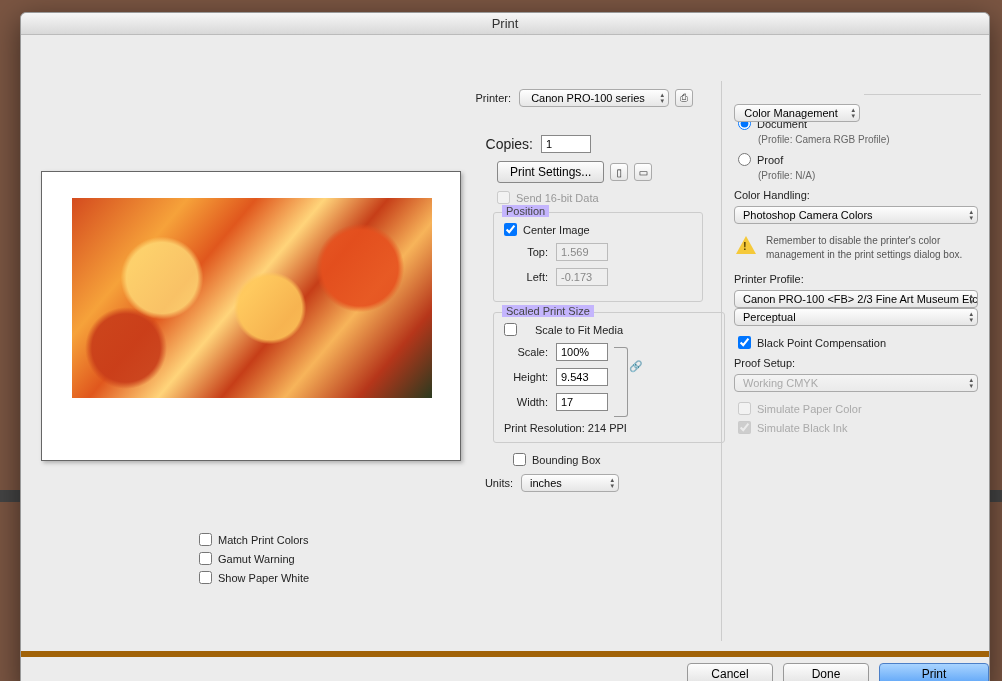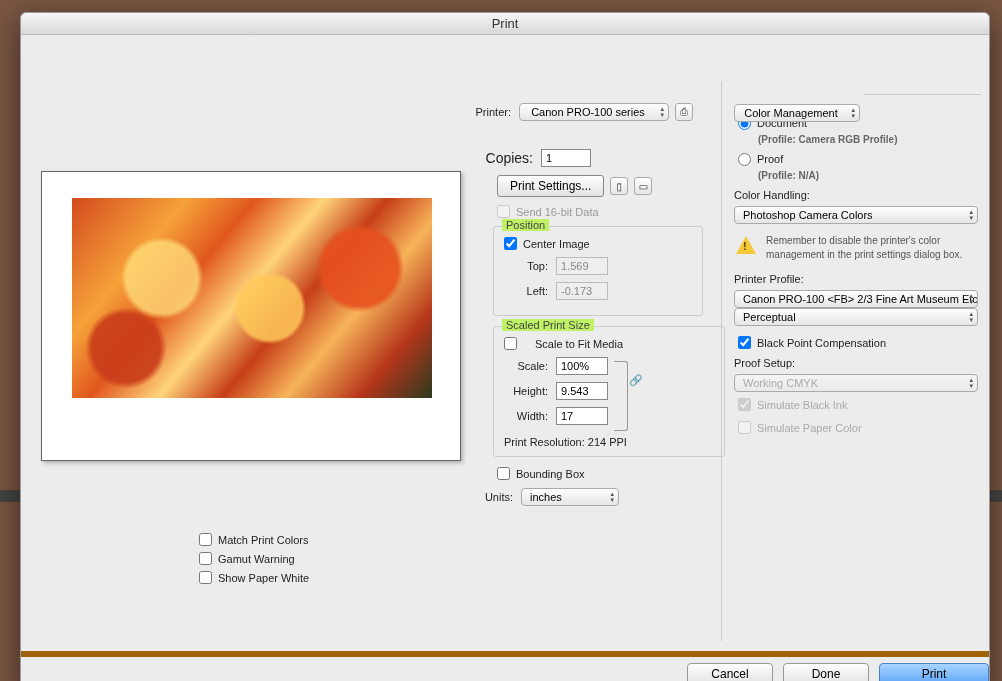--- a/index.html
+++ b/index.html
@@ -15,45 +15,45 @@
 .dims { position: absolute; left: 18px; top: 112px; width: 430px; text-align: center; font-size: 11px; color: #444; margin-top: 15px; }
 .preview-frame { position: absolute; left: 20px; top: 128px; width: 420px; height: 290px; background: #fff; border: 1px solid #666; box-shadow: 2px 2px 4px rgba(0,0,0,.25); }
 .preview-img { position: absolute; left: 30px; top: 26px; width: 360px; height: 200px; background: linear-gradient(130deg, #d44b1e 0%, #f6a23a 22%, #e0571d 35%, #ffd47a 48%, #c63e18 60%, #f7b45a 72%, #b6361a 86%, #2b3a1f 100%); }
 .preview-img::before { content:""; position:absolute; inset:0; background: radial-gradient(circle at 25% 40%, rgba(255,220,120,.8) 0 12%, transparent 14%), radial-gradient(circle at 55% 55%, rgba(255,200,90,.85) 0 14%, transparent 16%), radial-gradient(circle at 80% 35%, rgba(230,80,30,.9) 0 12%, transparent 14%), radial-gradient(circle at 15% 75%, rgba(200,60,25,.9) 0 10%, transparent 12%); }
 
 .left-checks { position: absolute; left: 178px; top: 490px; font-size: 11px; color: #222; }
 .left-checks label { display: flex; align-items: center; gap: 6px; margin-bottom: 6px; cursor: pointer; }
 input[type=checkbox], input[type=radio] { width: 13px; height: 13px; }
 
 
-.mid { position: absolute; left: 448px; top: 60px; width: 248px; font-size: 11px; color: #222; }
+.mid { position: absolute; left: 448px; top: 46px; width: 248px; font-size: 11px; color: #222; }
 .row { display: flex; align-items: center; margin-bottom: 8px; }
 .lbl-r { text-align: right; padding-right: 8px; }
 .select { appearance: none; font-size: 11px; padding: 2px 20px 2px 8px; border: 1px solid #aaa; border-radius: 4px; background: linear-gradient(#fefefe,#e6e6e6); position: relative; cursor: pointer; }
 .select-wrap { position: relative; display: inline-block; }
 .select-wrap::after { content: "▴\A▾"; white-space: pre; font-size: 7px; line-height: 6px; position: absolute; right: 5px; top: 3px; color: #555; pointer-events:none; }
 .small-ic { width: 18px; height: 18px; border: 1px solid #aaa; border-radius: 3px; background: linear-gradient(#fefefe,#e6e6e6); display: inline-flex; align-items:center; justify-content:center; font-size: 10px; cursor: pointer; margin-left: 6px; }
 .num-input { width: 52px; font-size: 11px; padding: 2px 4px; border: 1px solid #888; background: #fff; }
 .num-input.dis { background: #eee; color: #888; border-color: #bbb; }
 .btn-sm { font-size: 12px; padding: 3px 12px; border: 1px solid #888; border-radius: 3px; background: linear-gradient(#fdfdfd,#e3e3e3); cursor:pointer; }
 
 .fieldset { border: 1px solid #ccc; border-radius: 3px; padding: 10px 10px 8px 10px; margin-bottom: 10px; position: relative; }
-.fieldset .legend { position: absolute; top: -8px; left: 8px; background: #bef264; padding: 0 4px; font-size: 11px; color: #444; }
+.fieldset .legend { position: absolute; top: -8px; left: 8px; background: #c4b5fd; padding: 0 4px; font-size: 11px; color: #444; }
 .fs-row { display: flex; align-items: center; margin-bottom: 7px; }
 .fs-row .lab { width: 52px; text-align: right; padding-right: 8px; }
 .link-ic { width: 14px; height: 40px; margin-left: 8px; border: 1px solid #999; border-left: none; border-radius: 0 3px 3px 0; position: relative; }
 .link-ic::after { content: "🔗"; position: absolute; right: -16px; top: 12px; font-size: 11px; }
 
 
 .right { position: absolute; left: 700px; top: 38px; width: 260px; font-size: 11px; color: #222; border-left: 1px solid #ccc; padding: 10px 0 0 12px; height: 560px; }
 .right .section-head { position: relative; margin-bottom: 12px; }
 .right .section-head .sel { position: absolute; top: -6px; left: 0; margin-top: 16px; }
 .right .section-head .line { border-top: 1px solid #ccc; margin-top: 3px; margin-left: 130px; }
-.radio-row { display: flex; gap: 6px; margin-bottom: 4px; margin-left: 4px; }
-.sub { margin-left: 24px; color: #666; font-size: 10px; margin-bottom: 8px; font-weight: bold; }
+.radio-row { display: flex; align-items: center; gap: 6px; margin-bottom: 4px; margin-left: 4px; }
+.sub { margin-left: 24px; color: #666; font-size: 10px; margin-bottom: 8px; }
 .rlabel { margin-bottom: 5px; margin-top: 4px; color: #222; }
 .wide-sel { width: 244px; }
 .warn { display: flex; gap: 10px; align-items: flex-start; margin: 10px 2px 12px 2px; }
 .warn .tri { width: 0; height: 0; border-left: 10px solid transparent; border-right: 10px solid transparent; border-bottom: 18px solid #f5c93a; position: relative; flex-shrink:0; margin-top:2px;}
 .warn .tri::after { content: "!"; position: absolute; left: -3px; top: 4px; font-weight: bold; font-size: 11px; color: #5a4300; }
 .warn .txt { font-size: 10px; color: #555; line-height: 1.35; }
 .chk-row { display: flex; align-items: center; gap: 6px; margin: 6px 0 6px 4px; }
 .dis-txt { color: #aaa; }
 </style>
 </head>
@@ -147,21 +147,21 @@
                 <input class="num-input" value="17" style="">
               </div>
           </div>
           <div style="position:relative;margin-top:4px">
               <div class="link-ic" style="height:70px;margin-left:6px"></div>
             </div>
         </div>
         <div style="margin-top:4px">Print Resolution: 214 PPI</div>
       </div>
 
-      <label class="row" style="margin-left:28px">
+      <label class="row" style="margin-left:44px">
           <input type="checkbox" style=""> 
           <span style="margin-left:6px">Bounding Box</span>
         </label>
 
       <div class="row" style="margin-left:4px">
         <span class="lbl-r" style="width:48px">Units:</span>
         <span class="select-wrap"><button class="select" style="width:98px;text-align:left"><span>inches</span></button></span>
       </div>
     </div>
 
@@ -197,27 +197,27 @@
       <span class="select-wrap"><button class="select wide-sel" style="text-align:left"><span>Perceptual</span></button></span>
 
       <label class="chk-row" style="margin-top:10px">
           <input type="checkbox" checked="" style=""> 
           <span>Black Point Compensation</span>
         </label>
 
       <div class="rlabel" style="margin-top:8px">Proof Setup:</div>
       <span class="select-wrap"><button class="select wide-sel dis-txt" style="text-align:left;background:linear-gradient(#f4f4f4,#eaeaea)" disabled=""><span>Working CMYK</span></button></span>
 
+      <label class="chk-row dis-txt" style="margin-top:10px">
+          <input type="checkbox" disabled="" style=""> 
+          <span>Simulate Paper Color</span>
+        </label>
       <label class="chk-row dis-txt">
           <input type="checkbox" checked="" disabled="" style=""> 
           <span>Simulate Black Ink</span>
-        </label>
-      <label class="chk-row dis-txt" style="margin-top:10px">
-          <input type="checkbox" disabled="" style=""> 
-          <span>Simulate Paper Color</span>
         </label>
     </div>
 
   </div>
 
   <div class="footer">
     <button class="btn">Cancel</button>
     <button class="btn">Done</button>
     <button class="btn primary">Print</button>
   </div>

